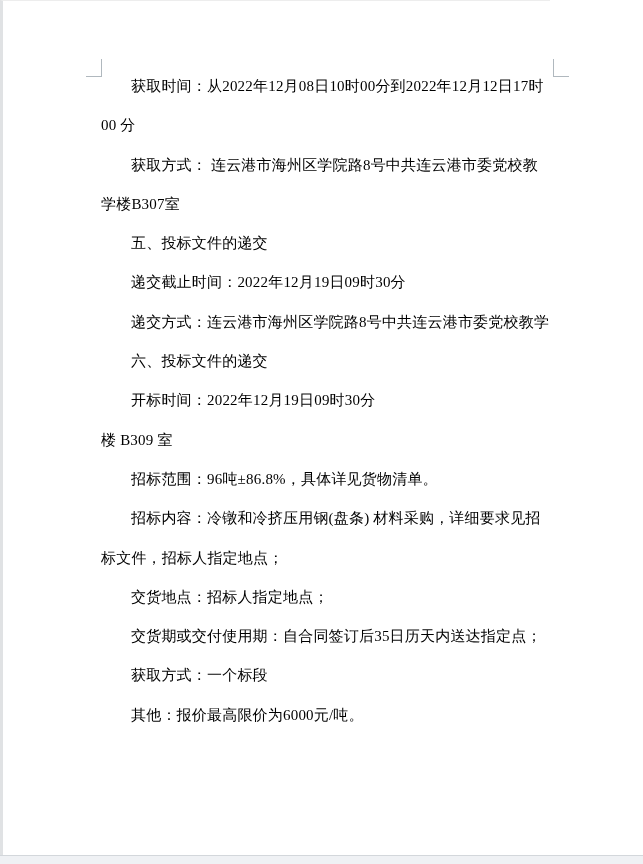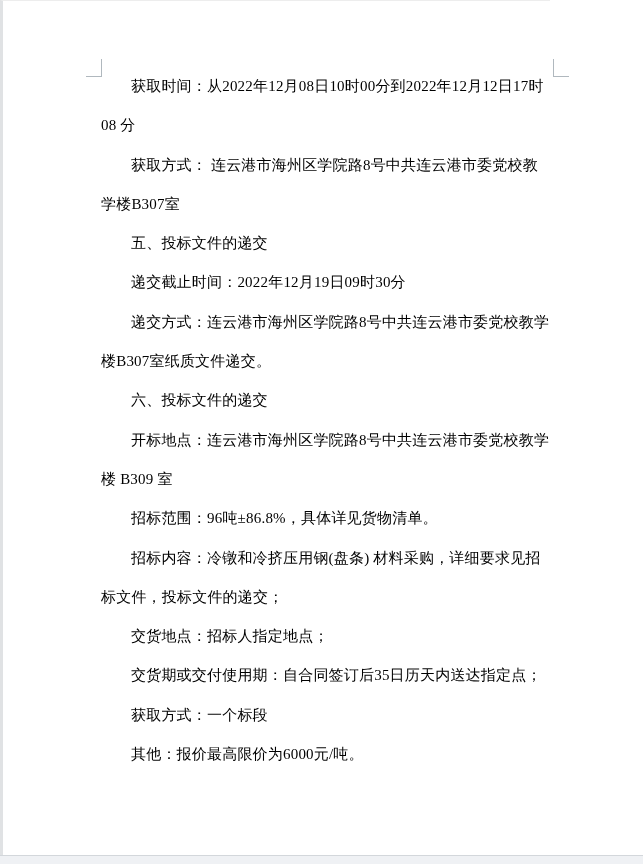--- a/index.html
+++ b/index.html
@@ -81,59 +81,60 @@
 <body>
 
 <div class="page">
   <div class="mark mark-tl"></div>
   <div class="mark mark-tr"></div>
 
   <div class="content">
 
     <div class="para">
       <div class="ln first">获取时间：从2022年12月08日10时00分到2022年12月12日17时</div>
-      <div class="ln">08 分</div>
+      <div class="ln">00 分</div>
     </div>
 
     <div class="para">
       <div class="ln first">获取方式： 连云港市海州区学院路8号中共连云港市委党校教</div>
       <div class="ln">学楼B307室</div>
     </div>
 
     <div class="para">
       <div class="ln first">五、投标文件的递交</div>
     </div>
 
     <div class="para">
       <div class="ln first">递交截止时间：2022年12月19日09时30分</div>
     </div>
 
     <div class="para">
       <div class="ln first">递交方式：连云港市海州区学院路8号中共连云港市委党校教学</div>
-      <div class="ln">楼B307室纸质文件递交。</div>
     </div>
 
     <div class="para">
       <div class="ln first">六、投标文件的递交</div>
     </div>
 
+    <div class="para">
+      <div class="ln first">开标时间：2022年12月19日09时30分</div>
+    </div>
 
     <div class="para">
-      <div class="ln first">开标地点：连云港市海州区学院路8号中共连云港市委党校教学</div>
       <div class="ln">楼 B309 室</div>
     </div>
 
 
     <div class="para">
       <div class="ln first">招标范围：96吨±86.8%，具体详见货物清单。</div>
     </div>
 
     <div class="para">
       <div class="ln first">招标内容：冷镦和冷挤压用钢(盘条) 材料采购，详细要求见招</div>
-      <div class="ln">标文件，投标文件的递交；</div>
+      <div class="ln">标文件，招标人指定地点；</div>
     </div>
 
     <div class="para">
       <div class="ln first">交货地点：招标人指定地点；</div>
     </div>
 
     <div class="para">
       <div class="ln first">交货期或交付使用期：自合同签订后35日历天内送达指定点；</div>
     </div>
 

